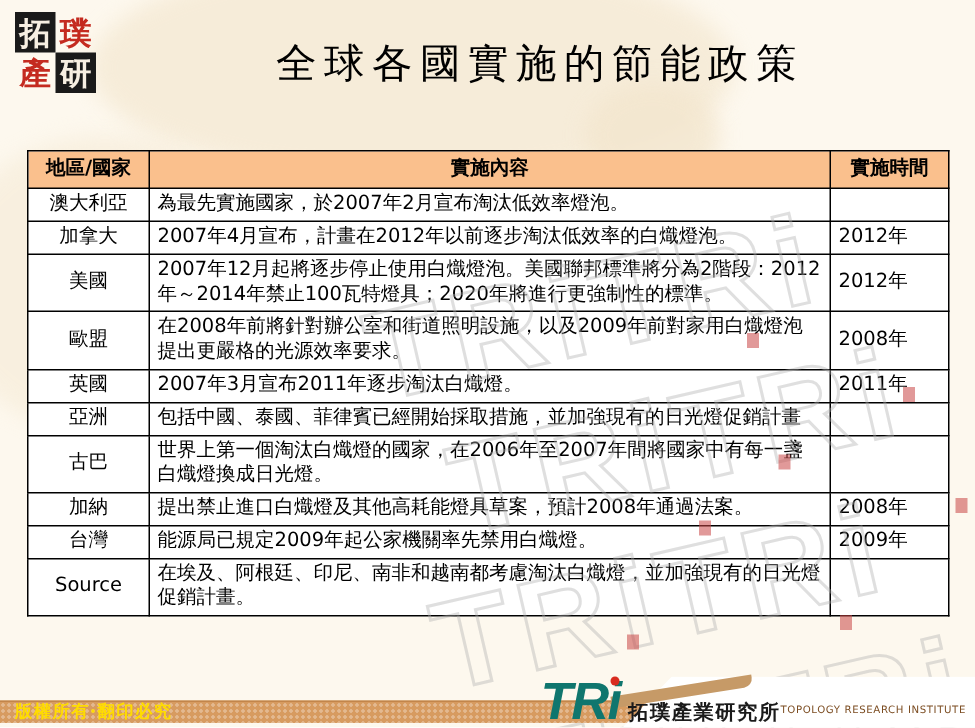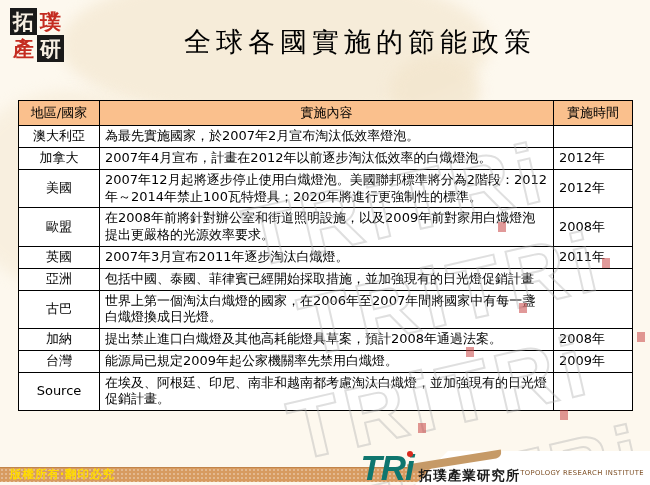--- a/index.html
+++ b/index.html
@@ -22,21 +22,21 @@
 
   .title{position:absolute;left:90px;right:20px;top:24px;text-align:center;z-index:2;
          font-family:Liberation Mono, monospace;font-size:27px;color:#000;
          letter-spacing:5px;white-space:nowrap;}
 
   
   .tbl-wrap{position:absolute;left:18px;top:100px;z-index:2;}
   table{border-collapse:collapse;table-layout:fixed;width:614px;background:#FFFFFF;}
   col.c-region{width:81px;} col.c-content{width:454px;} col.c-time{width:79px;}
   th,td{border:1px solid #000;font-size:13px;line-height:1.28;padding:2px 5px;vertical-align:middle;color:#000;}
-  th{background:#FAC08D;font-weight:normal;text-align:center;height:20px;}
+  th{background:#FAC08D;font-weight:bold;text-align:center;height:20px;}
   td.region{text-align:center;}
   td.content{text-align:left;}
   td.time{text-align:left;}
   tr.single td{height:17px;}
 
   
   .source{position:absolute;left:8px;top:431px;font-size:15px;color:#000;z-index:2;white-space:nowrap;}
 
   
   .wm{position:absolute;left:270px;top:140px;width:420px;height:360px;z-index:3;pointer-events:none;

